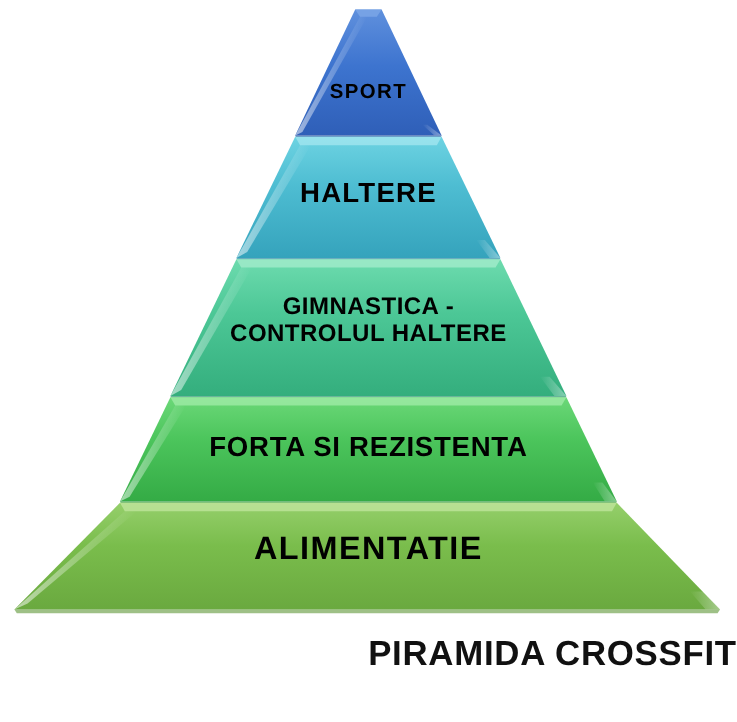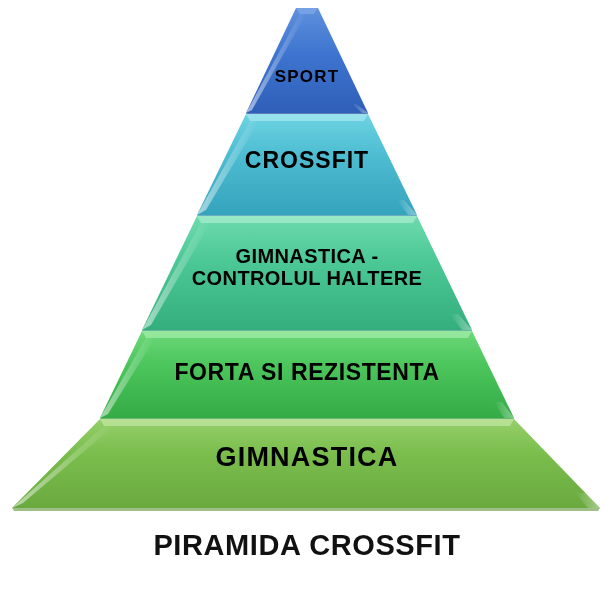--- a/index.html
+++ b/index.html
@@ -69,21 +69,21 @@
     left: 0; right: 0; top: 443px;
     font-size: 27px;
     letter-spacing: 1.2px;
   }
 
   #figure-caption {
     position: absolute;
     left: 0;
     right: 0;
     top: 529px;
-    text-align: center;
+    text-align: right;
     font-size: 29px;
     font-weight: bold;
     color: #111111;
     letter-spacing: 0.6px;
     font-family: "Liberation Sans", sans-serif;
     user-select: none;
   }
 </style>
 </head>
 <body style="background: rgb(255, 255, 255);">
@@ -164,24 +164,24 @@
       <polygon points="100,419 514,419 600,508 12,508" fill="url(#grad-t5)"></polygon>
       <polygon points="100,419 514,419 510,426 104,426" fill="#c6e8a4" opacity="0.7"></polygon>
       <polygon points="104,426 114,426 23,503 12,508" fill="url(#sheen-left)"></polygon>
       <polygon points="586,493 600,508 588,508 575,493" fill="url(#sheen-right)"></polygon>
       <polygon points="12,508 600,508 598,511 14,511" fill="#5d9636" opacity="0.6"></polygon>
     </g>
   </svg>
 
   <div class="tier-label" id="tier-label-1">SPORT</div>
 
-  <div class="tier-label" id="tier-label-2">CROSSFIT</div>
+  <div class="tier-label" id="tier-label-2">HALTERE</div>
 
   <div class="tier-label" id="tier-label-3">GIMNASTICA -
 CONTROLUL HALTERE</div>
 
   <div class="tier-label" id="tier-label-4">FORTA SI REZISTENTA</div>
 
-  <div class="tier-label" id="tier-label-5">GIMNASTICA</div>
+  <div class="tier-label" id="tier-label-5">ALIMENTATIE</div>
 
   <div id="figure-caption">PIRAMIDA CROSSFIT</div>
 
 </div>
 
 </body></html>

